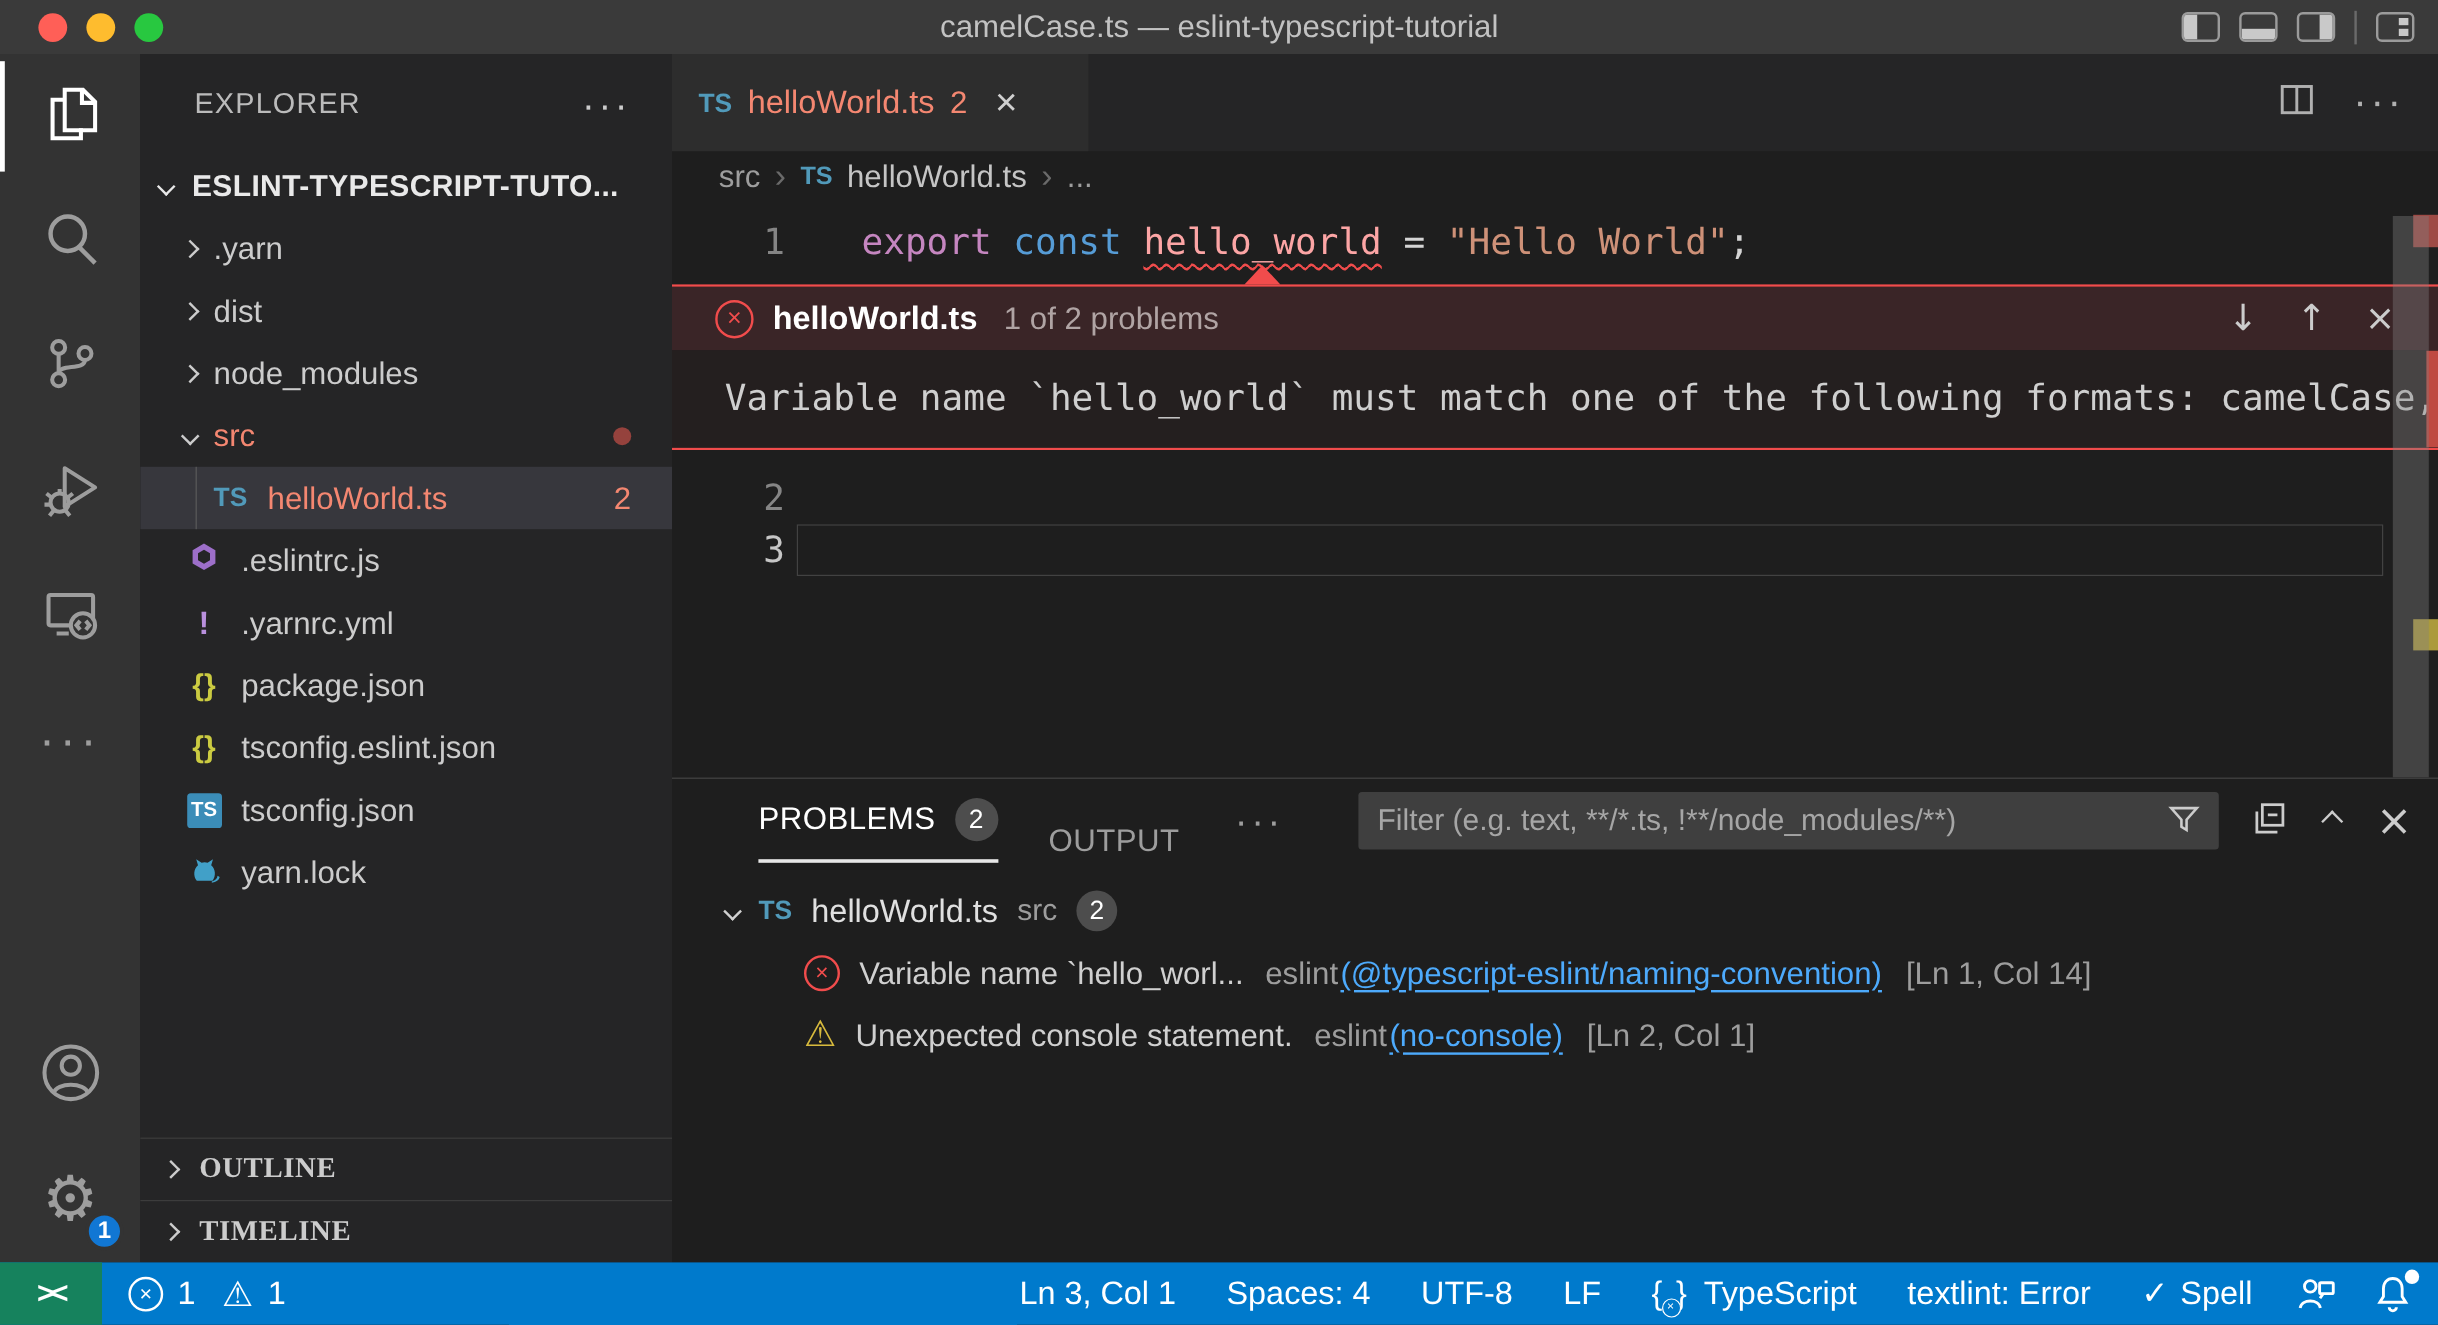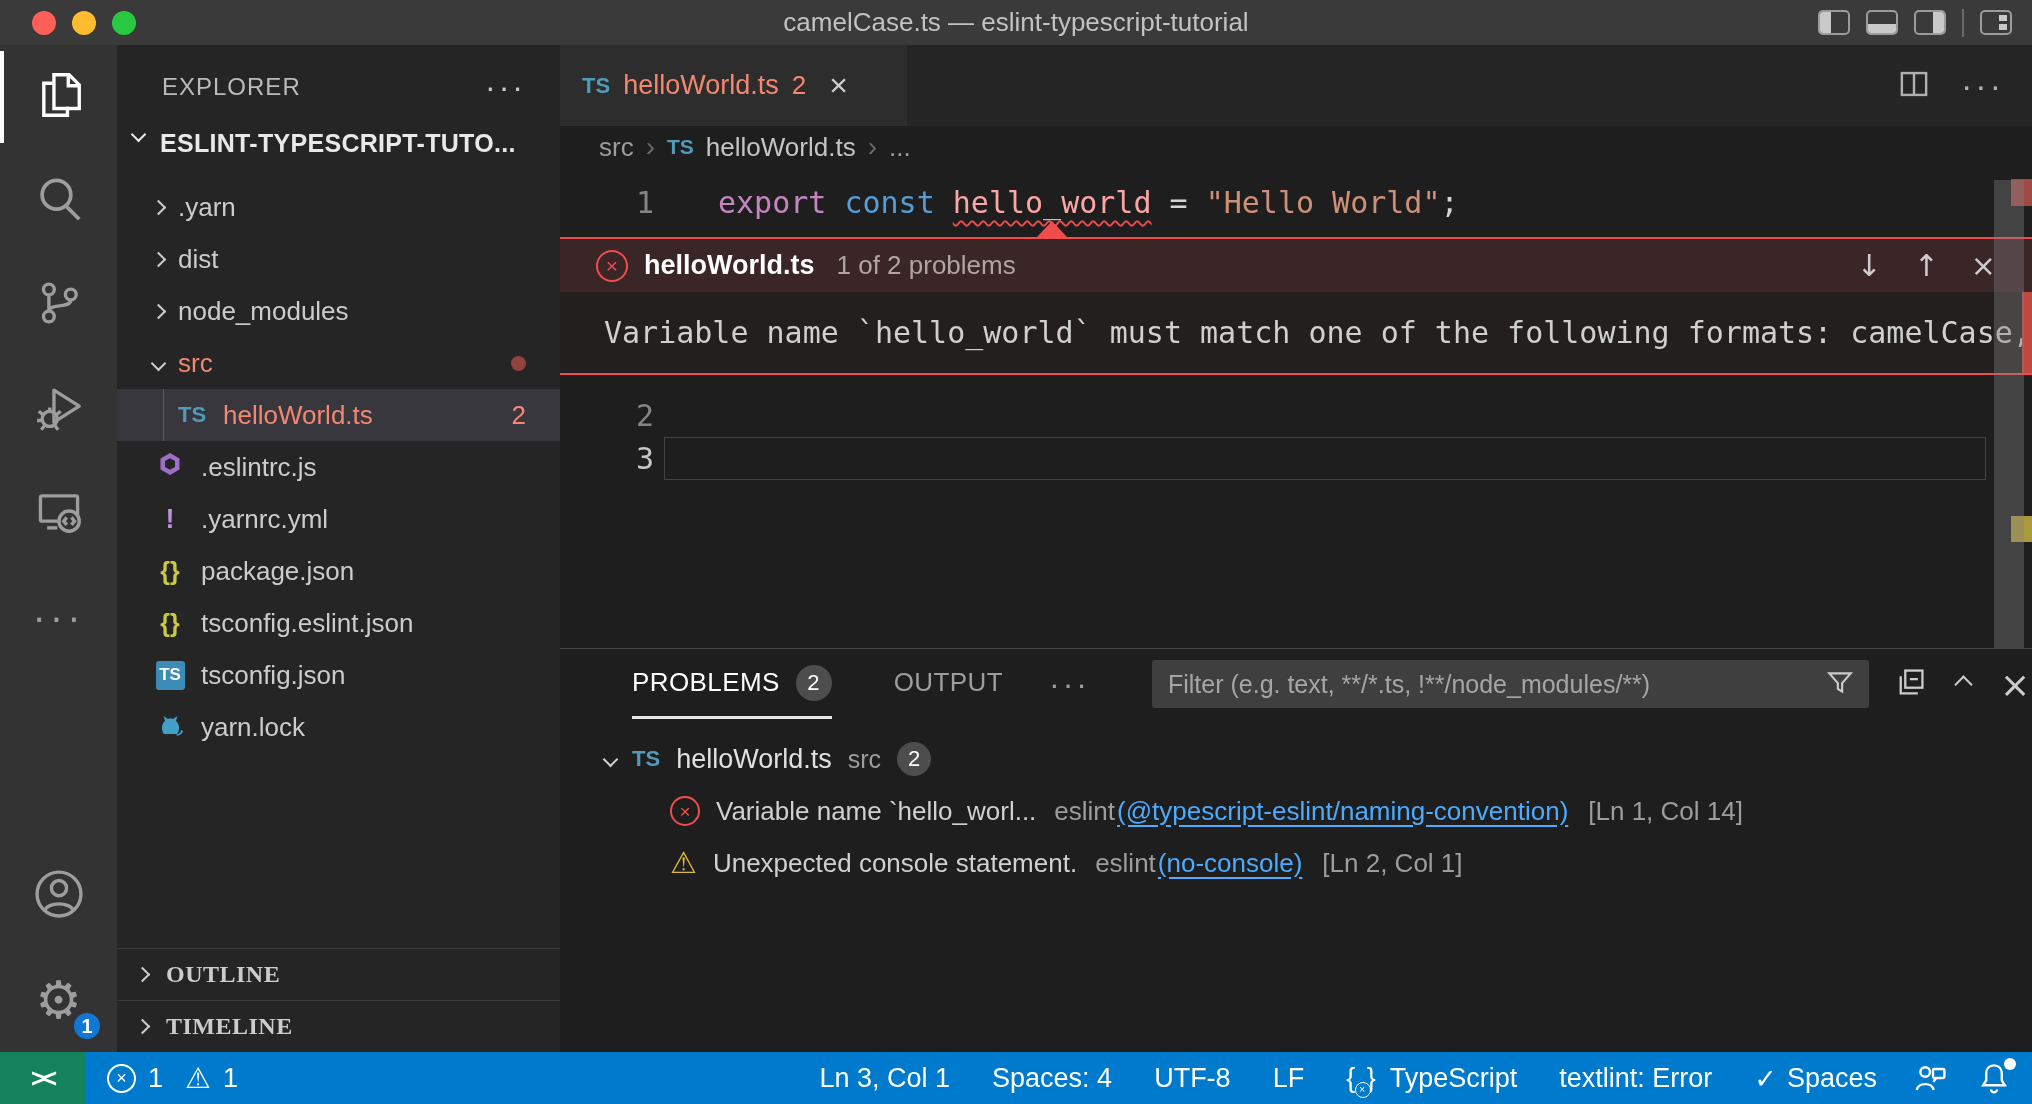--- a/index.html
+++ b/index.html
@@ -34,21 +34,21 @@
   .gear-badge { position:absolute; right:14px; bottom:10px; width:32px; height:32px; border-radius:50%;
                 background:#1177d4; color:#fff; font-size:20px; font-weight:700;
                 display:flex; align-items:center; justify-content:center; border:3px solid #333; }
   .ab-more { font-size:40px; letter-spacing:4px; color:#9d9d9d; }
 
   
   .sidebar { width:443px; background:#252526; position:relative; flex:none; color:#cccccc; }
   .sb-header { height:84px; display:flex; align-items:center; justify-content:space-between; padding:0 34px 0 45px; }
   .sb-title { color:#bbbbbb; font-size:24px; letter-spacing:1px; }
   .sb-more { color:#cccccc; font-size:32px; letter-spacing:3px; line-height:0; }
-  .section-head { height:52px; display:flex; align-items:flex-start; gap:16px; padding-left:16px;
+  .section-head { height:52px; display:flex; align-items:center; gap:16px; padding-left:16px;
                   color:#e9e9e9; font-weight:700; font-size:25px; letter-spacing:.3px; }
   .chev { display:inline-block; width:11px; height:11px; border-right:2.4px solid currentColor; border-bottom:2.4px solid currentColor; flex:none; }
   .chev.r { transform:rotate(-45deg); }
   .chev.d { transform:rotate(45deg); }
   .chev.u { transform:rotate(-135deg); }
   .tree-row { height:52px; display:flex; align-items:center; font-size:26px; position:relative; padding-right:34px; }
   .tree-row.selected { background:#37373d; }
   .tree-row .name { margin-left:14px; white-space:nowrap; }
   .tree-row .name.err { color:#f48771; }
   .tree-ind { width:36px; flex:none; }
@@ -113,21 +113,21 @@
   .ruler-warn { position:absolute; right:0; width:21px; top:348px; height:26px; background:#ab9a3c; }
   .scroll-thumb { position:absolute; left:4px; width:30px; top:12px; height:468px; background:rgba(130,130,130,.38); }
 
   
   .panel { position:absolute; left:0; right:0; bottom:0; height:404px; background:#1e1e1e; border-top:1.5px solid #454545; }
   .panel-header { height:70px; display:flex; align-items:center; padding-left:45px; }
   .ptab { height:100%; display:flex; align-items:center; gap:16px; border-bottom:3px solid transparent; color:#9d9d9d; font-size:26px; letter-spacing:.4px; }
   .ptab.active { color:#ffffff; border-bottom-color:#e7e7e7;margin-left:27px; }
   .pbadge { width:36px; height:36px; border-radius:50%; background:#4d4d4d; color:#fff; font-size:22px;
             display:flex; align-items:center; justify-content:center; }
-  .ptab + .ptab { margin-left:62px; }
+  .ptab + .ptab { margin-left:42px;align-items:flex-end; }
   .p-more { margin-left:46px; color:#9d9d9d; font-size:32px; letter-spacing:3px; }
   .filter-wrap { margin-left:62px; width:717px; height:48px; background:#3f3f3f; border-radius:3px;
                  display:flex; align-items:center; padding:0 14px 0 16px; }
   .filter-wrap input { flex:1; background:transparent; border:none; outline:none; color:#cccccc; font-size:25px;
                        font-family:"Liberation Sans", sans-serif; }
   .filter-wrap input::placeholder { color:#a6a6a6; }
   .filter-wrap svg { width:30px; height:30px; color:#cccccc; flex:none; }
   .panel-icons { margin-left:26px; display:flex; align-items:center; gap:30px; color:#cccccc; }
   .panel-icons svg { width:32px; height:32px; }
   .panel-x { font-size:36px; font-family:"DejaVu Sans", sans-serif; }
@@ -487,21 +487,21 @@
       </span>
       <span class="sb-item">
         <span class="braces-ico">{ }<span class="mini-x">×</span></span>
         <span>TypeScript</span>
       </span>
       <span class="sb-item">
         <span>textlint: Error</span>
       </span>
       <span class="sb-item">
         <span style="font-family:'DejaVu Sans',sans-serif;">✓</span>
-        <span>Spaces</span>
+        <span>Spell</span>
       </span>
       <span class="sb-ico">
         <svg viewBox="0 0 30 30" fill="none" stroke="currentColor" stroke-width="2">
       <circle cx="11" cy="10" r="4"></circle>
           <path d="M4 25c1-6.5 13-6.5 14 0"></path>
           <rect x="17.5" y="7.5" width="9.5" height="7.5" rx="1"></rect>
           <path d="M20 15l-2.2 3.2"></path>
         </svg>
       </span>
     <span class="sb-ico">

